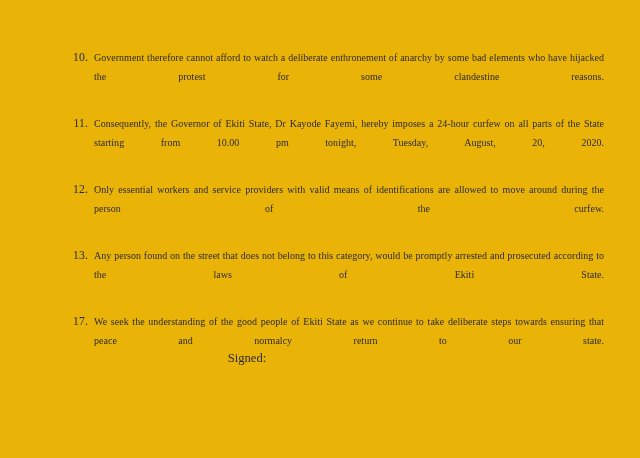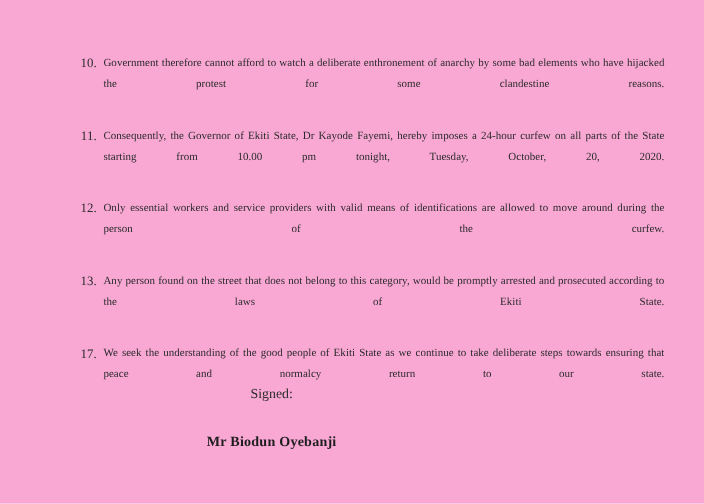--- a/index.html
+++ b/index.html
@@ -5,21 +5,21 @@
 <style>
   html, body {
     margin: 0;
     padding: 0;
     background: #ffffff;
   }
   .page {
     position: relative;
     width: 640px;
     height: 458px;
-    background: #f9a8d4;
+    background: #eab308;
     overflow: hidden;
     font-family: "Liberation Serif", "DejaVu Serif", serif;
     color: #2b2b2b;
     -webkit-font-smoothing: antialiased;
   }
 
   
   .clause-list {
     position: absolute;
     left: 62px;
@@ -94,21 +94,21 @@
 
   <div class="clause-list">
 
     <div class="clause">
       <span class="clause-number">10.</span>
       <span class="clause-text">Government therefore cannot afford to watch a deliberate enthronement of anarchy by some bad elements who have hijacked the protest for some clandestine reasons.</span>
     </div>
 
     <div class="clause">
       <span class="clause-number">11.</span>
-      <span class="clause-text">Consequently, the Governor of Ekiti State, Dr Kayode Fayemi, hereby imposes a 24-hour curfew on all parts of the State starting from 10.00 pm tonight, Tuesday, October, 20, 2020.</span>
+      <span class="clause-text">Consequently, the Governor of Ekiti State, Dr Kayode Fayemi, hereby imposes a 24-hour curfew on all parts of the State starting from 10.00 pm tonight, Tuesday, August, 20, 2020.</span>
     </div>
 
     <div class="clause">
       <span class="clause-number">12.</span>
       <span class="clause-text">Only essential workers and service providers with valid means of identifications are allowed to move around during the person of the curfew.</span>
     </div>
 
     <div class="clause">
       <span class="clause-number">13.</span>
       <span class="clause-text">Any person found on the street that does not belong to this category, would be promptly arrested and prosecuted according to the laws of Ekiti State.</span>
@@ -116,16 +116,15 @@
 
     <div class="clause">
       <span class="clause-number">17.</span>
       <span class="clause-text">We seek the understanding of the good people of Ekiti State as we continue to take deliberate steps towards ensuring that peace and normalcy return to our state.</span>
     </div>
 
   </div>
 
   <div class="signature-block">
     <p class="signed-label">Signed:</p>
-    <p class="signatory-name">Mr Biodun Oyebanji</p>
   </div>
 
 </div>
 
 </body></html>

